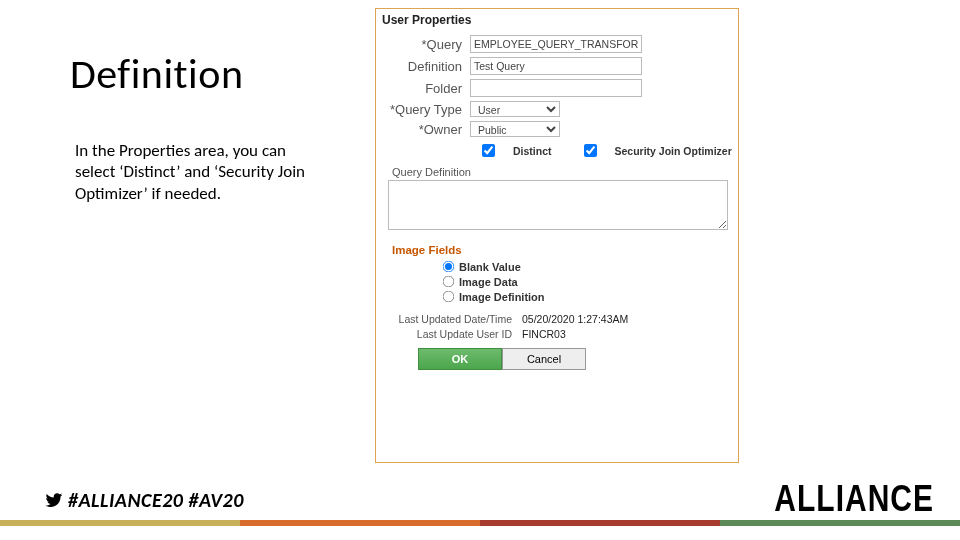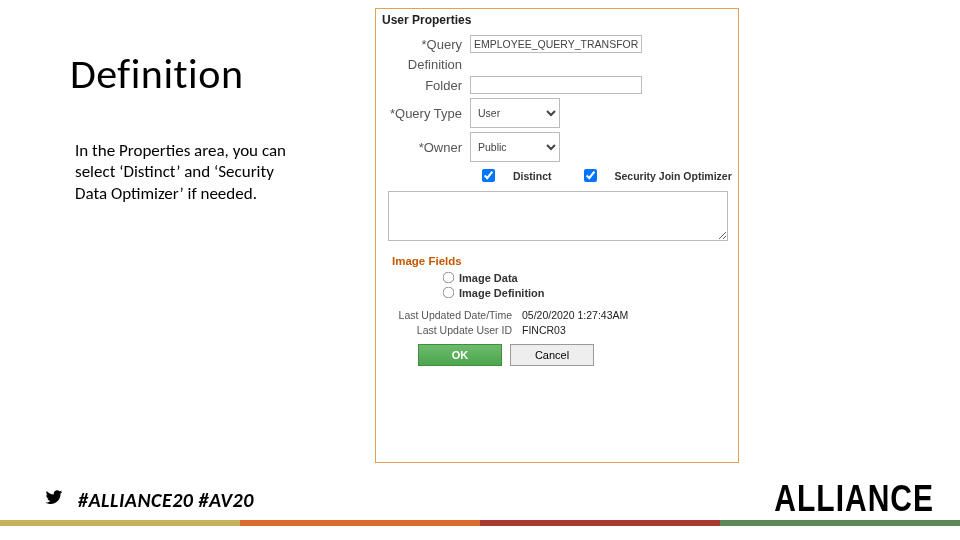--- a/index.html
+++ b/index.html
@@ -6,59 +6,60 @@
   html, body { margin:0; padding:0; width:960px; height:540px; background:#fff; font-family: Calibri, "Segoe UI", sans-serif; color:#000; overflow:hidden; }
   .slide { position:relative; width:960px; height:540px; }
   .title { position:absolute; left:70px; top:48px; font-size:42px; font-weight:400; letter-spacing:.5px; }
   .body-text { position:absolute; left:75px; top:140px; width:230px; font-size:17px; line-height:1.25; }
   .screenshot-frame { position:absolute; left:375px; top:8px; width:364px; height:455px; border:1px solid #e0a450; padding:4px 6px; font-family: Arial, sans-serif; font-size:11.5px; color:#333; }
   .panel-title { font-weight:700; color:#222; font-size:12px; margin-bottom:8px; }
   .form-row { display:flex; align-items:center; margin:4px 0; }
   .form-row .lbl { width:88px; text-align:right; padding-right:8px; color:#555; font-size:13px; }
   .form-row input[type="text"], .form-row select { border:1px solid #bbb; height:18px; font-size:10.5px; padding:1px 3px; background:#fff; color:#444; }
   .form-row input[type="text"].w-long { width:172px; }
-  .form-row select.w-short { width:90px; height:30px; }
+  .form-row select.w-short { width:90px; height:16px; }
   .chk-row { display:flex; gap:28px; padding-left:96px; margin:4px 0 6px; font-size:10.5px; color:#333; font-weight:700; }
   .chk-row label { display:flex; align-items:center; gap:15px; font-weight:400; }
   .chk-row label span { font-weight:700; }
   .qdef-label { font-size:11px; color:#555; margin:6px 0 2px 96px; text-align:left; margin-left:10px; }
   .qdef-area { width:340px; height:50px; border:1px solid #bbb; margin:0 6px 10px; resize:both; font-size:11px; }
   .section-h { color:#c75600; font-weight:700; font-size:11.5px; margin:2px 0 4px 10px; }
   .radio-group { margin:0 0 10px 60px; font-size:11px; color:#333; }
   .radio-group label { display:flex; align-items:center; gap:4px; margin:2px 0; font-weight:700; }
   .radio-group input { margin:0; transform:scale(.9); }
   .meta-row { display:flex; align-items:center; margin:3px 0; }
   .meta-row .lbl { width:140px; text-align:right; padding-right:10px; font-size:10.5px; color:#555; }
   .meta-row .val { font-size:10.5px; color:#222; }
-  .btn-row { display:flex; gap:8px; margin:8px 0 0 36px; }
+  .btn-row { display:flex; gap:0; margin:8px 0 0 36px; }
   .btn { width:84px; height:22px; font-size:11px; border:1px solid #999; background:#eee; cursor:pointer; }
   .btn.primary { background:linear-gradient(#6dbb6d,#4ca64c); color:#fff; border-color:#3f8f3f; font-weight:700; }
 
   
   .footer-stripe { position:absolute; left:0; bottom:14px; width:960px; height:6px; background:linear-gradient(90deg,#c8b05a 0 25%,#d96c2d 25% 50%,#a63a2e 50% 75%,#5b8a56 75% 100%); }
-  .hashtags { position:absolute; left:44px; bottom:28px; display:flex; gap:14px; font-weight:800; font-size:20px; font-style:italic; letter-spacing:.5px; }
+  .hashtags { position:absolute; left:44px; bottom:28px; display:flex; align-items:center; gap:4px; font-weight:800; font-size:20px; font-style:italic; letter-spacing:.5px; }
   .bird { width:20px; height:18px; }
   .wordmark { position:absolute; right:26px; bottom:24px; font-family: "Arial Black", Impact, sans-serif; font-weight:900; font-size:30px; letter-spacing:1px; transform:scaleY(1.2); font-style:normal; }
 </style>
 </head>
 <body>
 
 <div class="slide">
   <div class="title">Definition</div>
-  <div class="body-text">In the Properties area, you can select ‘Distinct’ and ‘Security Data Optimizer’ if needed.</div>
+  <div class="body-text">In the Properties area, you can select ‘Distinct’ and ‘Security Join Optimizer’ if needed.</div>
 
   <div class="screenshot-frame">
     <div class="panel-title">User Properties</div>
 
     <div class="form-row">
       <div class="lbl">*Query</div>
       <input type="text" class="w-long" value="EMPLOYEE_QUERY_TRANSFORM" style="">
     </div>
     <div class="form-row">
       <div class="lbl">Definition</div>
+      <input type="text" class="w-long" value="Test Query" style="">
     </div>
     <div class="form-row">
       <div class="lbl">Folder</div>
       <input type="text" class="w-long" value="" style="">
     </div>
     <div class="form-row">
       <div class="lbl">*Query Type</div>
       <select class="w-short">
         <option>User</option>
       </select>
@@ -74,24 +75,29 @@
       <label>
         <input type="checkbox" checked="" style="">
         <span>Distinct</span>
       </label>
       <label>
         <input type="checkbox" checked="" style="">
         <span>Security Join Optimizer</span>
       </label>
     </div>
 
+    <div class="qdef-label">Query Definition</div>
     <textarea class="qdef-area" style=""></textarea>
 
     <div class="section-h">Image Fields</div>
     <div class="radio-group">
+      <label>
+        <input type="radio" name="imgf" checked="" style="">
+        <span>Blank Value</span>
+      </label>
       <label>
         <input type="radio" name="imgf" style="">
         <span>Image Data</span>
       </label>
       <label>
         <input type="radio" name="imgf" style="">
         <span>Image Definition</span>
       </label>
     </div>
 

